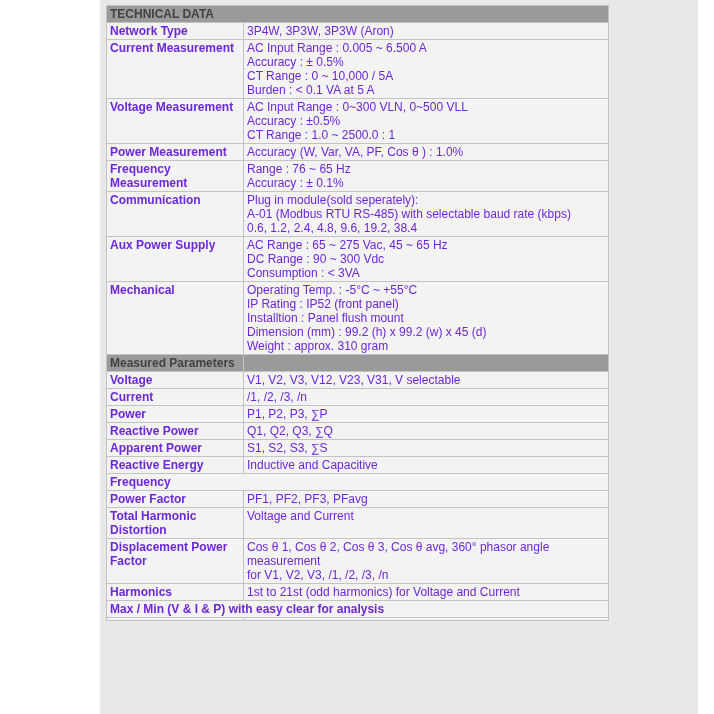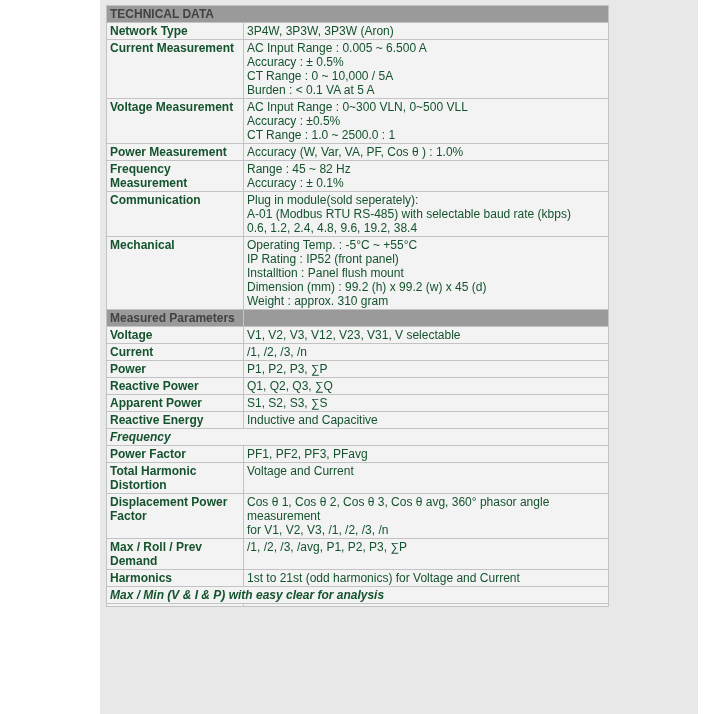--- a/index.html
+++ b/index.html
@@ -16,35 +16,35 @@
   table.spec{
     border-collapse:collapse;
     table-layout:fixed;
     width:502px;
     margin:5px 6px 0 6px;
     background:#f3f3f3;
   }
   table.spec td{
     border:1px solid #c3c3c3;
     background:#f3f3f3;
-    color:#14532d;
+    color:#6d28d9;
     font-size:12px;
     line-height:14px;
     padding:1px 3px;
     vertical-align:top;
     overflow:hidden;
     word-wrap:break-word;
   }
   table.spec td.label{font-weight:bold;}
   table.spec td.section{
     background:#9a9a9a;
     color:#424242;
     font-weight:bold;
   }
-  table.spec td.fullrow{font-weight:bold;font-style:italic;}
+  table.spec td.fullrow{font-weight:bold;}
   tr.vcenter td.value{vertical-align:middle;}
 </style>
 </head>
 <body style="background: rgb(255, 255, 255);">
 
 <div class="panel" style="background: rgb(232, 232, 232);">
   <table class="spec">
     <colgroup>
       <col id="col-label" style="width: 137px;">
       <col id="col-value" style="width: 365px;">
@@ -88,32 +88,42 @@
           </td>
           <td class="value">
             <div>Accuracy (W, Var, VA, PF, Cos θ ) : 1.0%</div>
           </td>
         </tr>
         <tr>
           <td class="label">
             <div>Frequency Measurement</div>
           </td>
           <td class="value">
-            <div>Range : 45 ~ 82 Hz</div>
+            <div>Range : 76 ~ 65 Hz</div>
             <div>Accuracy : ± 0.1%</div>
           </td>
         </tr>
         <tr>
           <td class="label">
             <div>Communication</div>
           </td>
           <td class="value">
             <div>Plug in module(sold seperately):</div>
             <div>A-01 (Modbus RTU RS-485) with selectable baud rate (kbps)</div>
             <div>0.6, 1.2, 2.4, 4.8, 9.6, 19.2, 38.4</div>
+          </td>
+        </tr>
+        <tr>
+          <td class="label">
+            <div>Aux Power Supply</div>
+          </td>
+          <td class="value">
+            <div>AC Range : 65 ~ 275 Vac, 45 ~ 65 Hz</div>
+            <div>DC Range : 90 ~ 300 Vdc</div>
+            <div>Consumption : &lt; 3VA</div>
           </td>
         </tr>
         <tr>
           <td class="label">
             <div>Mechanical</div>
           </td>
           <td class="value">
             <div>Operating Temp. : -5°C ~ +55°C</div>
             <div>IP Rating : IP52 (front panel)</div>
             <div>Installtion : Panel flush mount</div>
@@ -198,28 +208,20 @@
             <div>Displacement Power</div>
             <div>Factor</div>
           </td>
           <td class="value">
             <div>Cos θ 1, Cos θ 2, Cos θ 3, Cos θ avg, 360° phasor angle measurement</div>
             <div>for V1, V2, V3, /1, /2, /3, /n</div>
           </td>
         </tr>
         <tr>
           <td class="label">
-            <div>Max / Roll / Prev Demand</div>
-          </td>
-          <td class="value">
-            <div>/1, /2, /3, /avg, P1, P2, P3, ∑P</div>
-          </td>
-        </tr>
-        <tr>
-          <td class="label">
             <div>Harmonics</div>
           </td>
           <td class="value">
             <div>1st to 21st (odd harmonics) for Voltage and Current</div>
           </td>
         </tr>
         <tr>
           <td class="fullrow" colspan="2">Max / Min (V &amp; I &amp; P) with easy clear for analysis</td>
         </tr>
         <tr>

